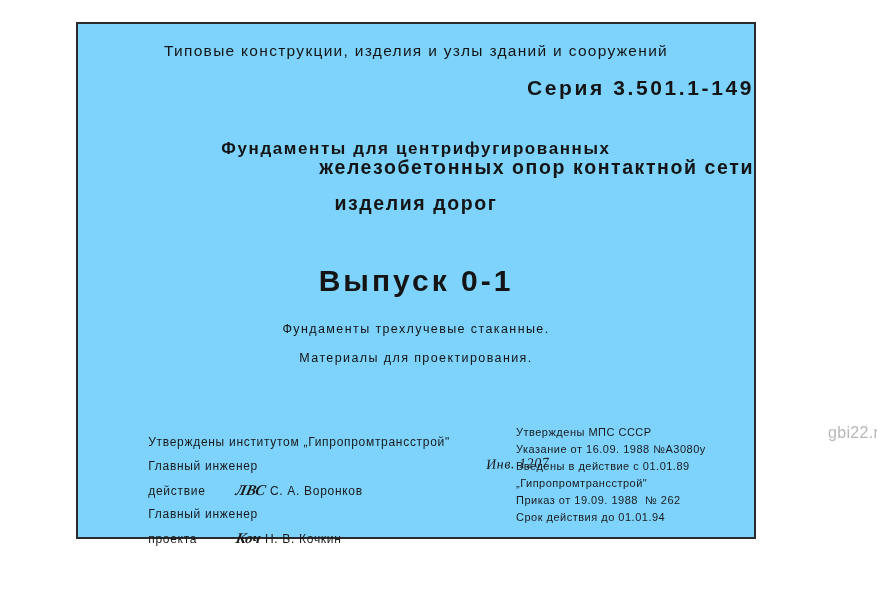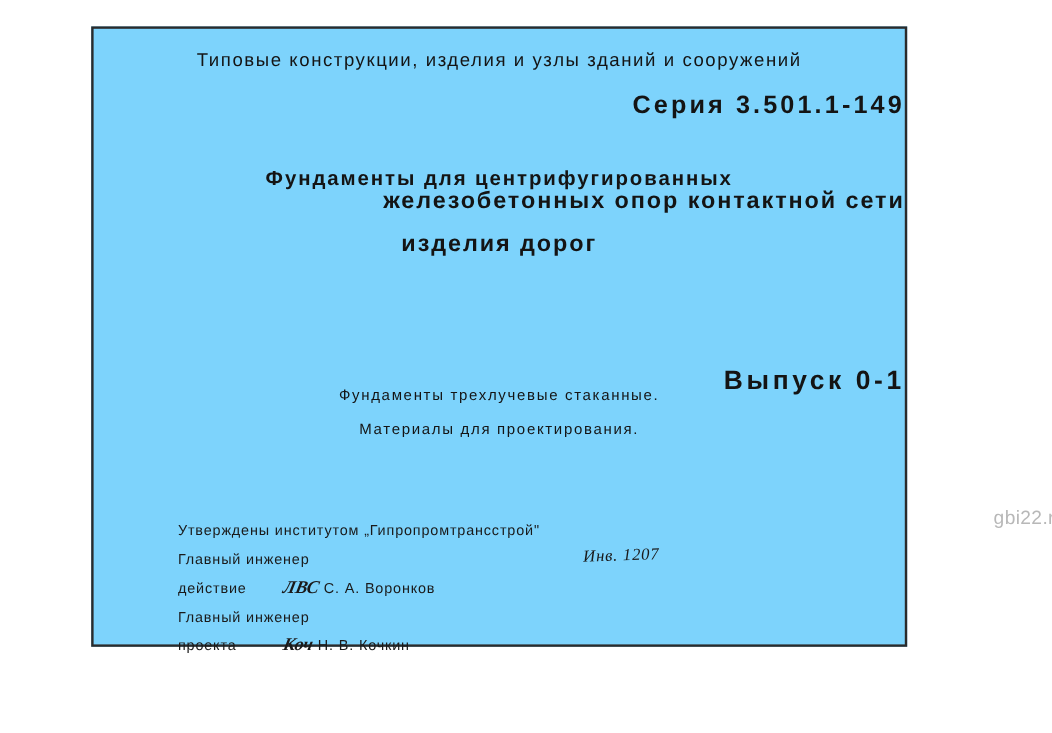--- a/index.html
+++ b/index.html
@@ -95,25 +95,24 @@
     text-align: center;
     font-size: 19.5px;
     letter-spacing: 1.6px;
     font-weight: 700;
   }
 
   #line-issue {
     left: 0;
     right: 0;
     top: 240px;
-    text-align: right;
-    font-size: 22px;
+    text-align: center;
+    font-size: 30px;
     letter-spacing: 3px;
     font-weight: 700;
-    margin-top: 40px;
   }
 
   #line-sub1 {
     left: 0;
     right: 0;
     top: 298px;
     text-align: center;
     font-size: 12.5px;
     letter-spacing: 1.4px;
     font-weight: 500;
@@ -230,18 +229,26 @@
       <div class="row">
         <span>Главный инженер</span>
       </div>
       <div class="row">
         <span class="label-ind">проекта</span><span class="sig">Коч</span><span>Н. В. Кочкин</span>
       </div>
     </div>
 
     <div id="inv-number">Инв. 1207</div>
 
+    <div id="approval-block">
+      <div class="arow">Утверждены МПС СССР</div>
+      <div class="arow">Указание от 16.09. 1988 №А3080у</div>
+      <div class="arow">Введены в действие с 01.01.89</div>
+      <div class="arow">„Гипропромтрансстрой"</div>
+      <div class="arow">Приказ от 19.09. 1988  № 262</div>
+      <div class="arow">Срок действия до 01.01.94</div>
+    </div>
 
   </div>
 
   <div id="watermark">gbi22.ru</div>
 
 </div>
 
 </body></html>

